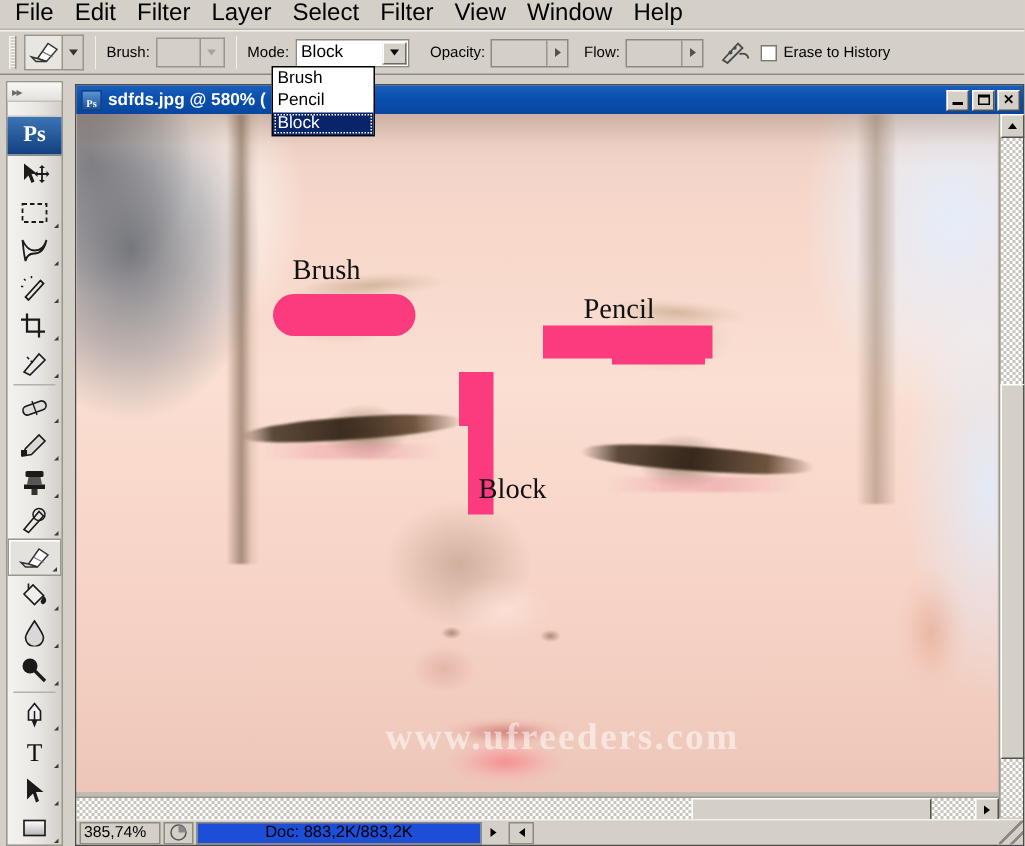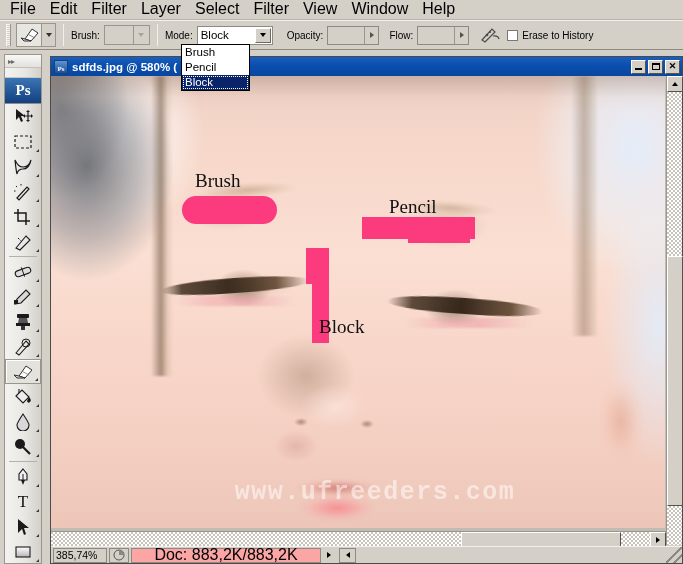--- a/index.html
+++ b/index.html
@@ -320,21 +320,21 @@
     left: 520px; top: 0px; width: 26px; height: 260px;
     background: linear-gradient(to right, rgba(255,255,255,0) 0%, rgba(130,104,78,0.42) 50%, rgba(200,180,160,0.12) 100%);
     filter: blur(0.8px);
   }
   #watermark {
     left: 124px; top: 402px; width: 400px; height: 30px;
     color: rgba(255,255,255,0.52);
     font-size: 25px; font-weight: bold;
     letter-spacing: 1.5px;
     text-align: center;
-    font-family: Liberation Mono, monospace;
+    font-family: Liberation Serif, serif;
     white-space: nowrap;
   }
 
   
   .stroke { position: absolute; }
   #stroke-brush {
     left: 131px; top: 120px; width: 95px; height: 28px;
     background: #fc3a7e;
     border-radius: 14px;
   }
@@ -416,25 +416,25 @@
   }
   #prev-box {
     width: 20px; height: 15px;
     background: #d4d0c8;
     border: 1px solid #8e8a82;
     margin-left: 2px;
     display: flex; align-items: center; justify-content: center;
   }
   #doc-box {
     width: 190px; height: 15px;
-    background: #fca5a5;
+    background: #1d4ed8;
     border: 1px solid #8e8a82;
     margin-left: 2px;
     display: flex; align-items: center; justify-content: center;
-    font-size: 16px; color: #000; white-space: nowrap;
+    font-size: 11px; color: #000; white-space: nowrap;
   }
   #doc-tri {
     width: 14px; height: 15px;
     margin-left: 1px;
     display: flex; align-items: center; justify-content: center;
   }
   #grow-box {
     position: absolute; right: 0; bottom: 0; width: 16px; height: 16px;
     background:
       linear-gradient(135deg, transparent 45%, #8e8a82 45%, #8e8a82 55%, transparent 55%),

